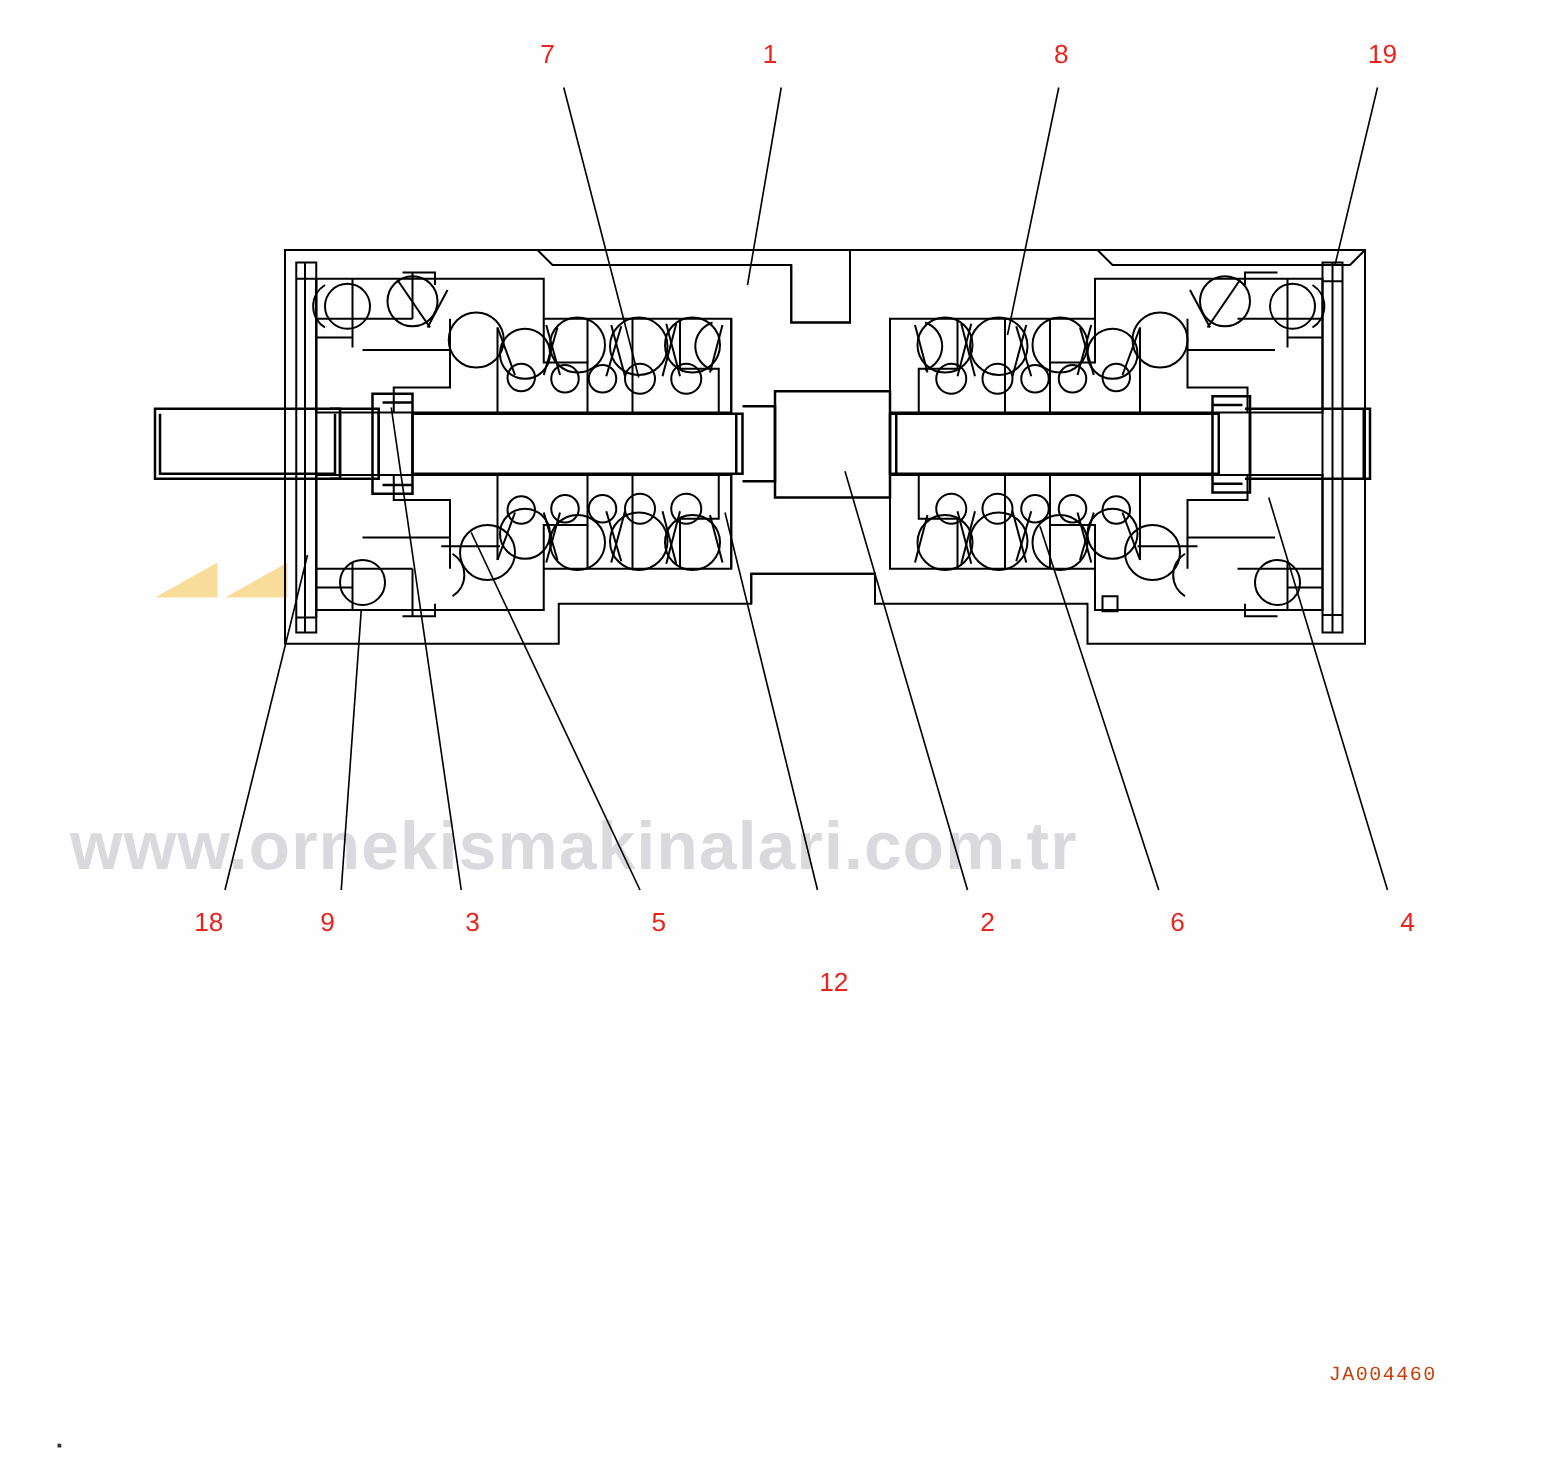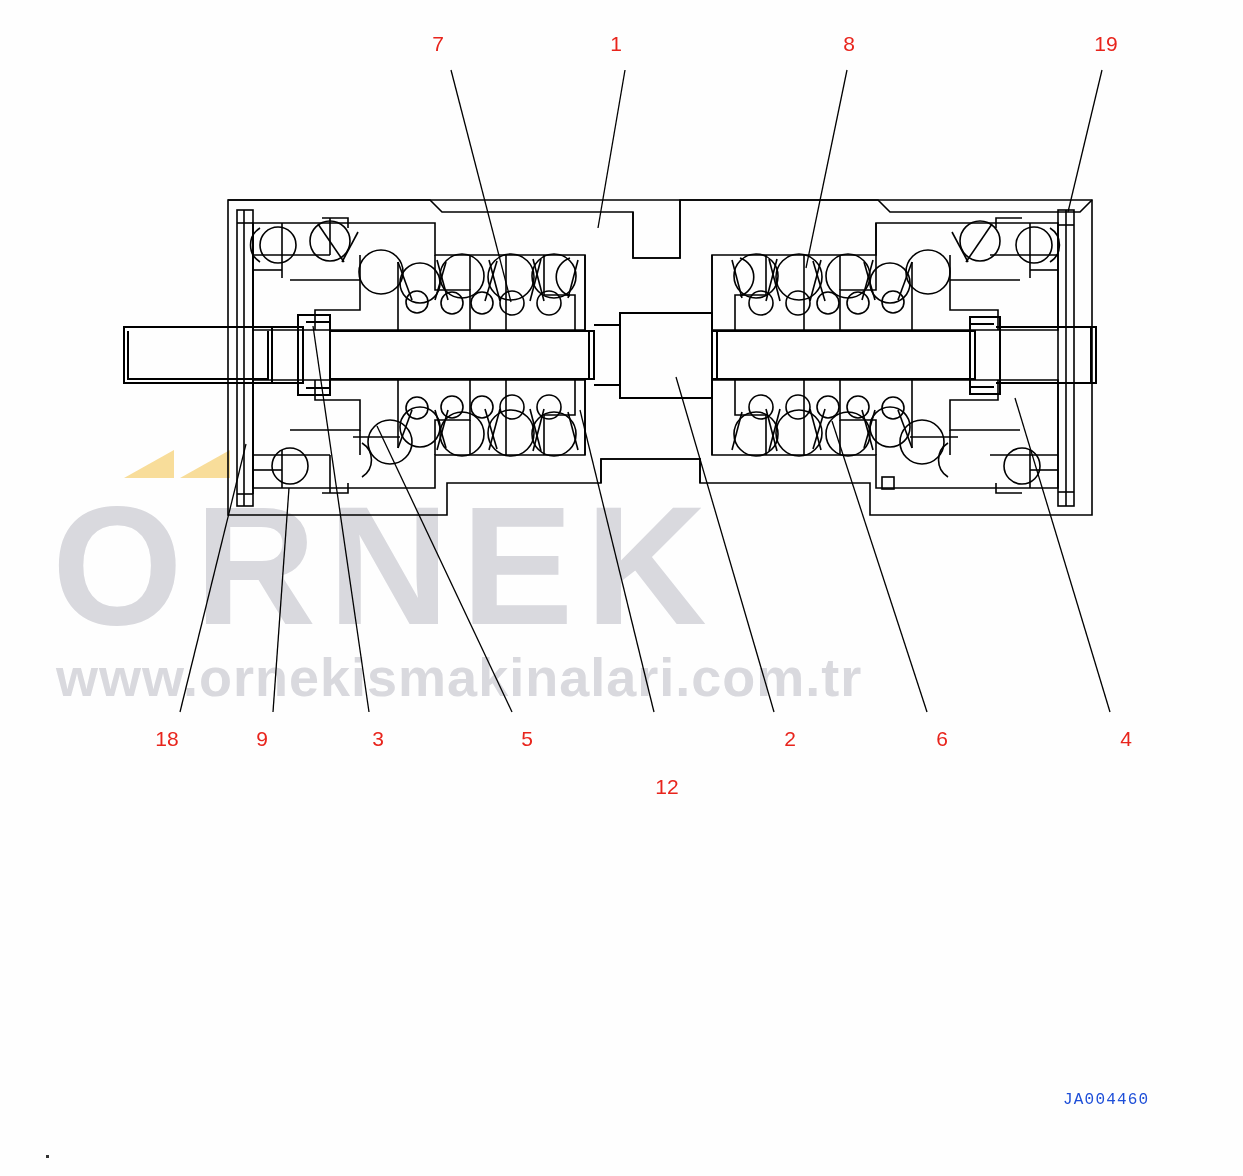--- a/index.html
+++ b/index.html
@@ -35,21 +35,21 @@
     white-space: nowrap;
     transform: translateX(-50%);
   }
   #part-number {
     position: absolute;
     left: 1063px;
     top: 1091px;
     font-family: "Liberation Mono", monospace;
     font-size: 16px;
     letter-spacing: 1.2px;
-    color: #1d4ed8;
+    color: #c2410c;
     white-space: nowrap;
   }
   .wm-main {
     position: absolute;
     left: 52px;
     top: 482px;
     font-family: "Liberation Sans", sans-serif;
     font-weight: bold;
     font-size: 168px;
     letter-spacing: 12px;
@@ -88,21 +88,20 @@
     background: #333;
   }
 </style>
 </head>
 <body>
 
 <div id="page">
 
   <div class="wm-tri" style="left:124px; top:450px;"></div>
   <div class="wm-tri" style="left:180px; top:450px;"></div>
-  <div class="wm-main">ORNEK</div>
   <div class="wm-url">www.ornekismakinalari.com.tr</div>
 
   <svg id="drawing" viewBox="0 0 1243 1176" xmlns="http://www.w3.org/2000/svg">
 
     <g fill="none" stroke="#000000" stroke-width="1.6" stroke-linejoin="miter" stroke-linecap="butt">
 
       <g>
 
         <path d="M228 200 L228 515 L447 515 L447 483 L601 483 L601 459 L700 459 L700 483
                  L870 483 L870 515 L1092 515 L1092 200 Z"></path>

